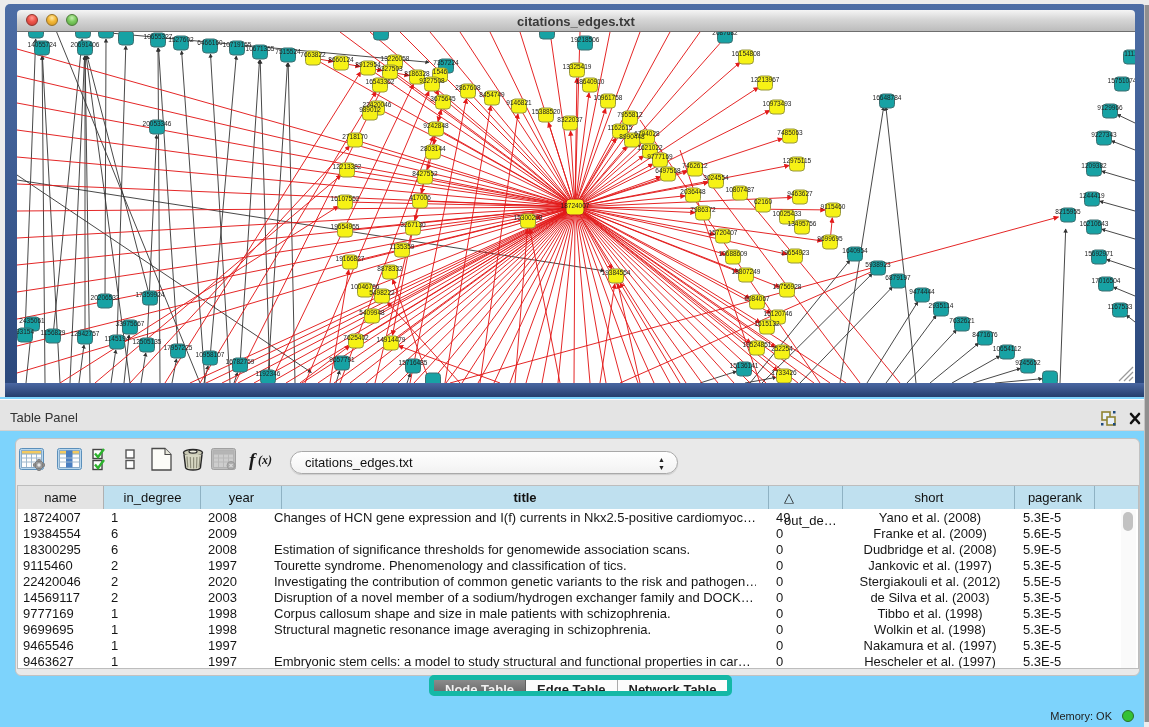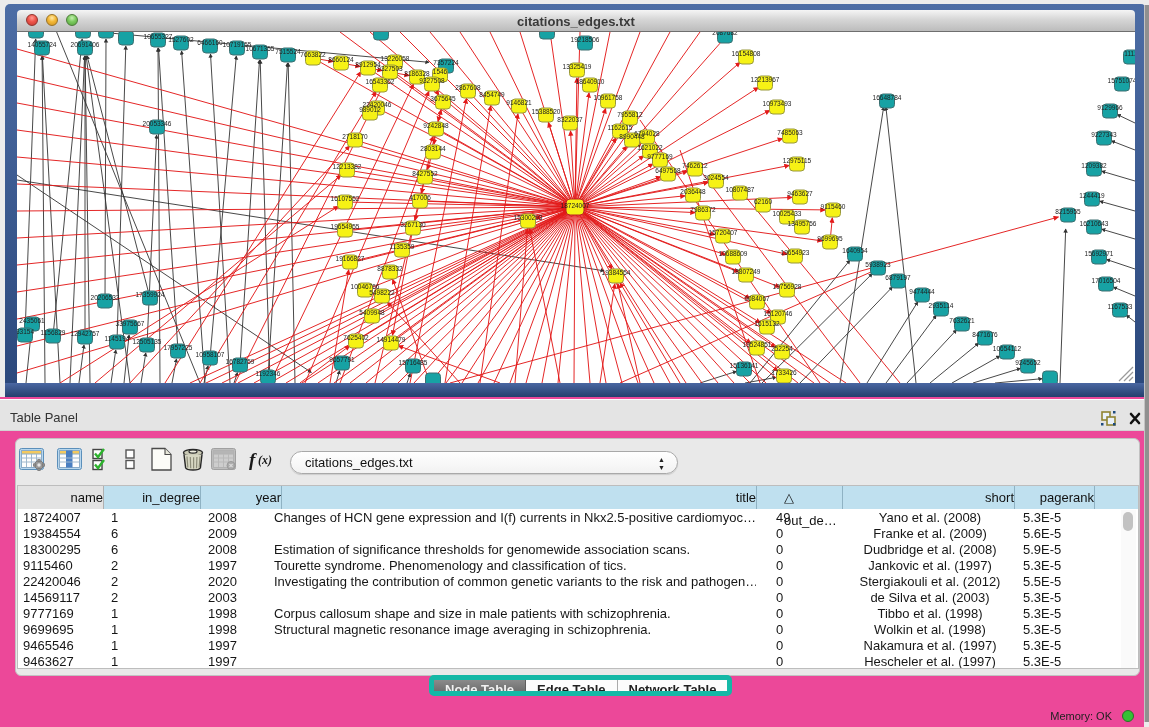--- a/index.html
+++ b/index.html
@@ -12,34 +12,34 @@
 .tl.r { left:9px; background:radial-gradient(circle at 50% 30%, #ff9a92 0%, #ee544a 45%, #c33b33 100%); border:1px solid #93322c;}
 .tl.y { left:29px; background:radial-gradient(circle at 50% 30%, #ffe9a8 0%, #f3b734 45%, #cf9325 100%); border:1px solid #9a7224;}
 .tl.g { left:49px; background:radial-gradient(circle at 50% 30%, #c4efb0 0%, #7bca5e 45%, #56a23e 100%); border:1px solid #4d7c3a;}
 .wtitle { position:absolute; top:4px; left:0; width:100%; text-align:center;
   font-size:13px; font-weight:bold; color:#3a3a3a; }
 .canvas { position:absolute; left:12px; top:28px; width:1118px; height:351px; background:#fff; }
 .bb { position:absolute; left:0; bottom:0; width:100%; height:14px;
   background:linear-gradient(#4a67a2,#253f6d); border-radius:0; }
 .rightstrip { position:absolute; right:0; top:5px; width:5px; height:717px;
   background:#909090; border-left:1px solid #c4c4c4; }
-.tp { position:absolute; left:0; top:397px; width:1144px; height:330px; background:#ec4899; }
+.tp { position:absolute; left:0; top:397px; width:1144px; height:330px; background:#7dd3fc; }
 .tphead { position:absolute; left:0; top:2px; width:100%; height:32px;
   background:#e4e4e4; border-bottom:1px solid #d2d2d2; border-top:1px solid #fdfdfd;}
 .tphead .t { position:absolute; left:10px; top:10px; font-size:13px; color:#333; }
 .subpanel { position:absolute; left:15px; top:41px; width:1125px; height:238px;
   background:#e9e9e9; border:1px solid #c2c2c2; border-radius:6px; }
 .combo { position:absolute; left:274px; top:12px; width:388px; height:23px; background:linear-gradient(#ffffff,#f2f2f2);
   border:1px solid #a9a9a9; border-radius:12px; font-size:13px; color:#111; line-height:21px; padding-left:14px;
   box-shadow:0 1px 1px rgba(0,0,0,0.12); }
 .combo .arr { position:absolute; right:12px; top:0; height:100%; font-size:7px; color:#222; line-height:8px; padding-top:4px;}
 .table { position:absolute; left:1px; top:46px; width:1122px; height:184px; background:#fff;
   border:1px solid #bdbdbd; font-size:13px; color:#161616; overflow:hidden; }
 .thead { position:absolute; left:0; top:0; width:100%; height:23px; background:#bfe0ef; }
-.th { position:absolute; top:0; height:23px; line-height:23px; text-align:right;
+.th { position:absolute; top:0; height:23px; line-height:23px; text-align:center;
   border-right:1px solid #8fb2c3; color:#111; }
 .tbody { position:absolute; left:0; top:24px; width:100%; }
 .tr { position:relative; height:16px; line-height:16px; white-space:nowrap; }
 .tr div { position:absolute; top:0; height:16px; overflow:hidden; }
 .c0 { left:5px; width:80px; } .c1 { left:93px; width:90px; }
 .c2 { left:190px; width:78px; } .c3 { left:256px; width:482px; }
 .c4 { left:758px; width:66px; } .c5 { left:826px; width:172px; text-align:center; }
 .c6 { left:1005px; width:86px; }
 .vsb { position:absolute; right:2px; top:24px; width:15px; height:158px; background:#fafafa; }
 .vsb .thumb { position:absolute; left:2px; top:2px; width:10px; height:19px; background:#c2c2c2; border-radius:5px; }
@@ -630,21 +630,21 @@
 
       <text x="230" y="19" font-family="Liberation Serif, serif" font-style="italic" font-weight="bold" font-size="19" fill="#1a1a1a">f</text>
       <text x="239" y="17" font-family="Liberation Serif, serif" font-style="italic" font-weight="bold" font-size="12" fill="#1a1a1a">(x)</text>
     </svg>
     <div class="combo">citations_edges.txt<span class="arr">▲<br>▼</span></div>
     <div class="table">
       <div class="thead">
         <div class="th" style="left:0;width:86px;background:#e3e3e3;border-right:1px solid #b0b0b0;">name</div>
         <div class="th" style="left:87px;width:96px;">in_degree</div>
         <div class="th" style="left:184px;width:80px;">year</div>
-        <div class="th" style="left:252px;width:487px;">title</div>
+        <div class="th" style="left:264px;width:487px;font-weight:bold;">title</div>
         <div class="th" style="left:753px;width:72px;text-align:left;padding-left:13px;">△ out_de…</div>
         <div class="th" style="left:826px;width:171px;">short</div>
         <div class="th" style="left:998px;width:79px;">pagerank</div>
       </div>
       <div class="tbody">
 <div class="tr">
             <div class="c0">18724007</div>
             <div class="c1">1</div>
             <div class="c2">2008</div>
             <div class="c3">Changes of HCN gene expression and I(f) currents in Nkx2.5-positive cardiomyoc…</div>
@@ -684,20 +684,21 @@
             <div class="c2">2020</div>
             <div class="c3">Investigating the contribution of common genetic variants to the risk and pathogen…</div>
             <div class="c4">0</div>
             <div class="c5">Stergiakouli et al. (2012)</div>
             <div class="c6">5.5E-5</div>
           </div>
 <div class="tr">
             <div class="c0">14569117</div>
             <div class="c1">2</div>
             <div class="c2">2003</div>
+            <div class="c3">Disruption of a novel member of a sodium/hydrogen exchanger family and DOCK…</div>
             <div class="c4">0</div>
             <div class="c5">de Silva et al. (2003)</div>
             <div class="c6">5.3E-5</div>
           </div>
 <div class="tr">
             <div class="c0">9777169</div>
             <div class="c1">1</div>
             <div class="c2">1998</div>
             <div class="c3">Corpus callosum shape and size in male patients with schizophrenia.</div>
             <div class="c4">0</div>
@@ -718,20 +719,21 @@
             <div class="c1">1</div>
             <div class="c2">1997</div>
             <div class="c4">0</div>
             <div class="c5">Nakamura et al. (1997)</div>
             <div class="c6">5.3E-5</div>
           </div>
 <div class="tr">
             <div class="c0">9463627</div>
             <div class="c1">1</div>
             <div class="c2">1997</div>
+            <div class="c3">Embryonic stem cells: a model to study structural and functional properties in car…</div>
             <div class="c4">0</div>
             <div class="c5">Hescheler et al. (1997)</div>
             <div class="c6">5.3E-5</div>
           </div>
       </div>
       <div class="vsb">
           <div class="thumb"></div>
         </div>
     </div>
   </div>

